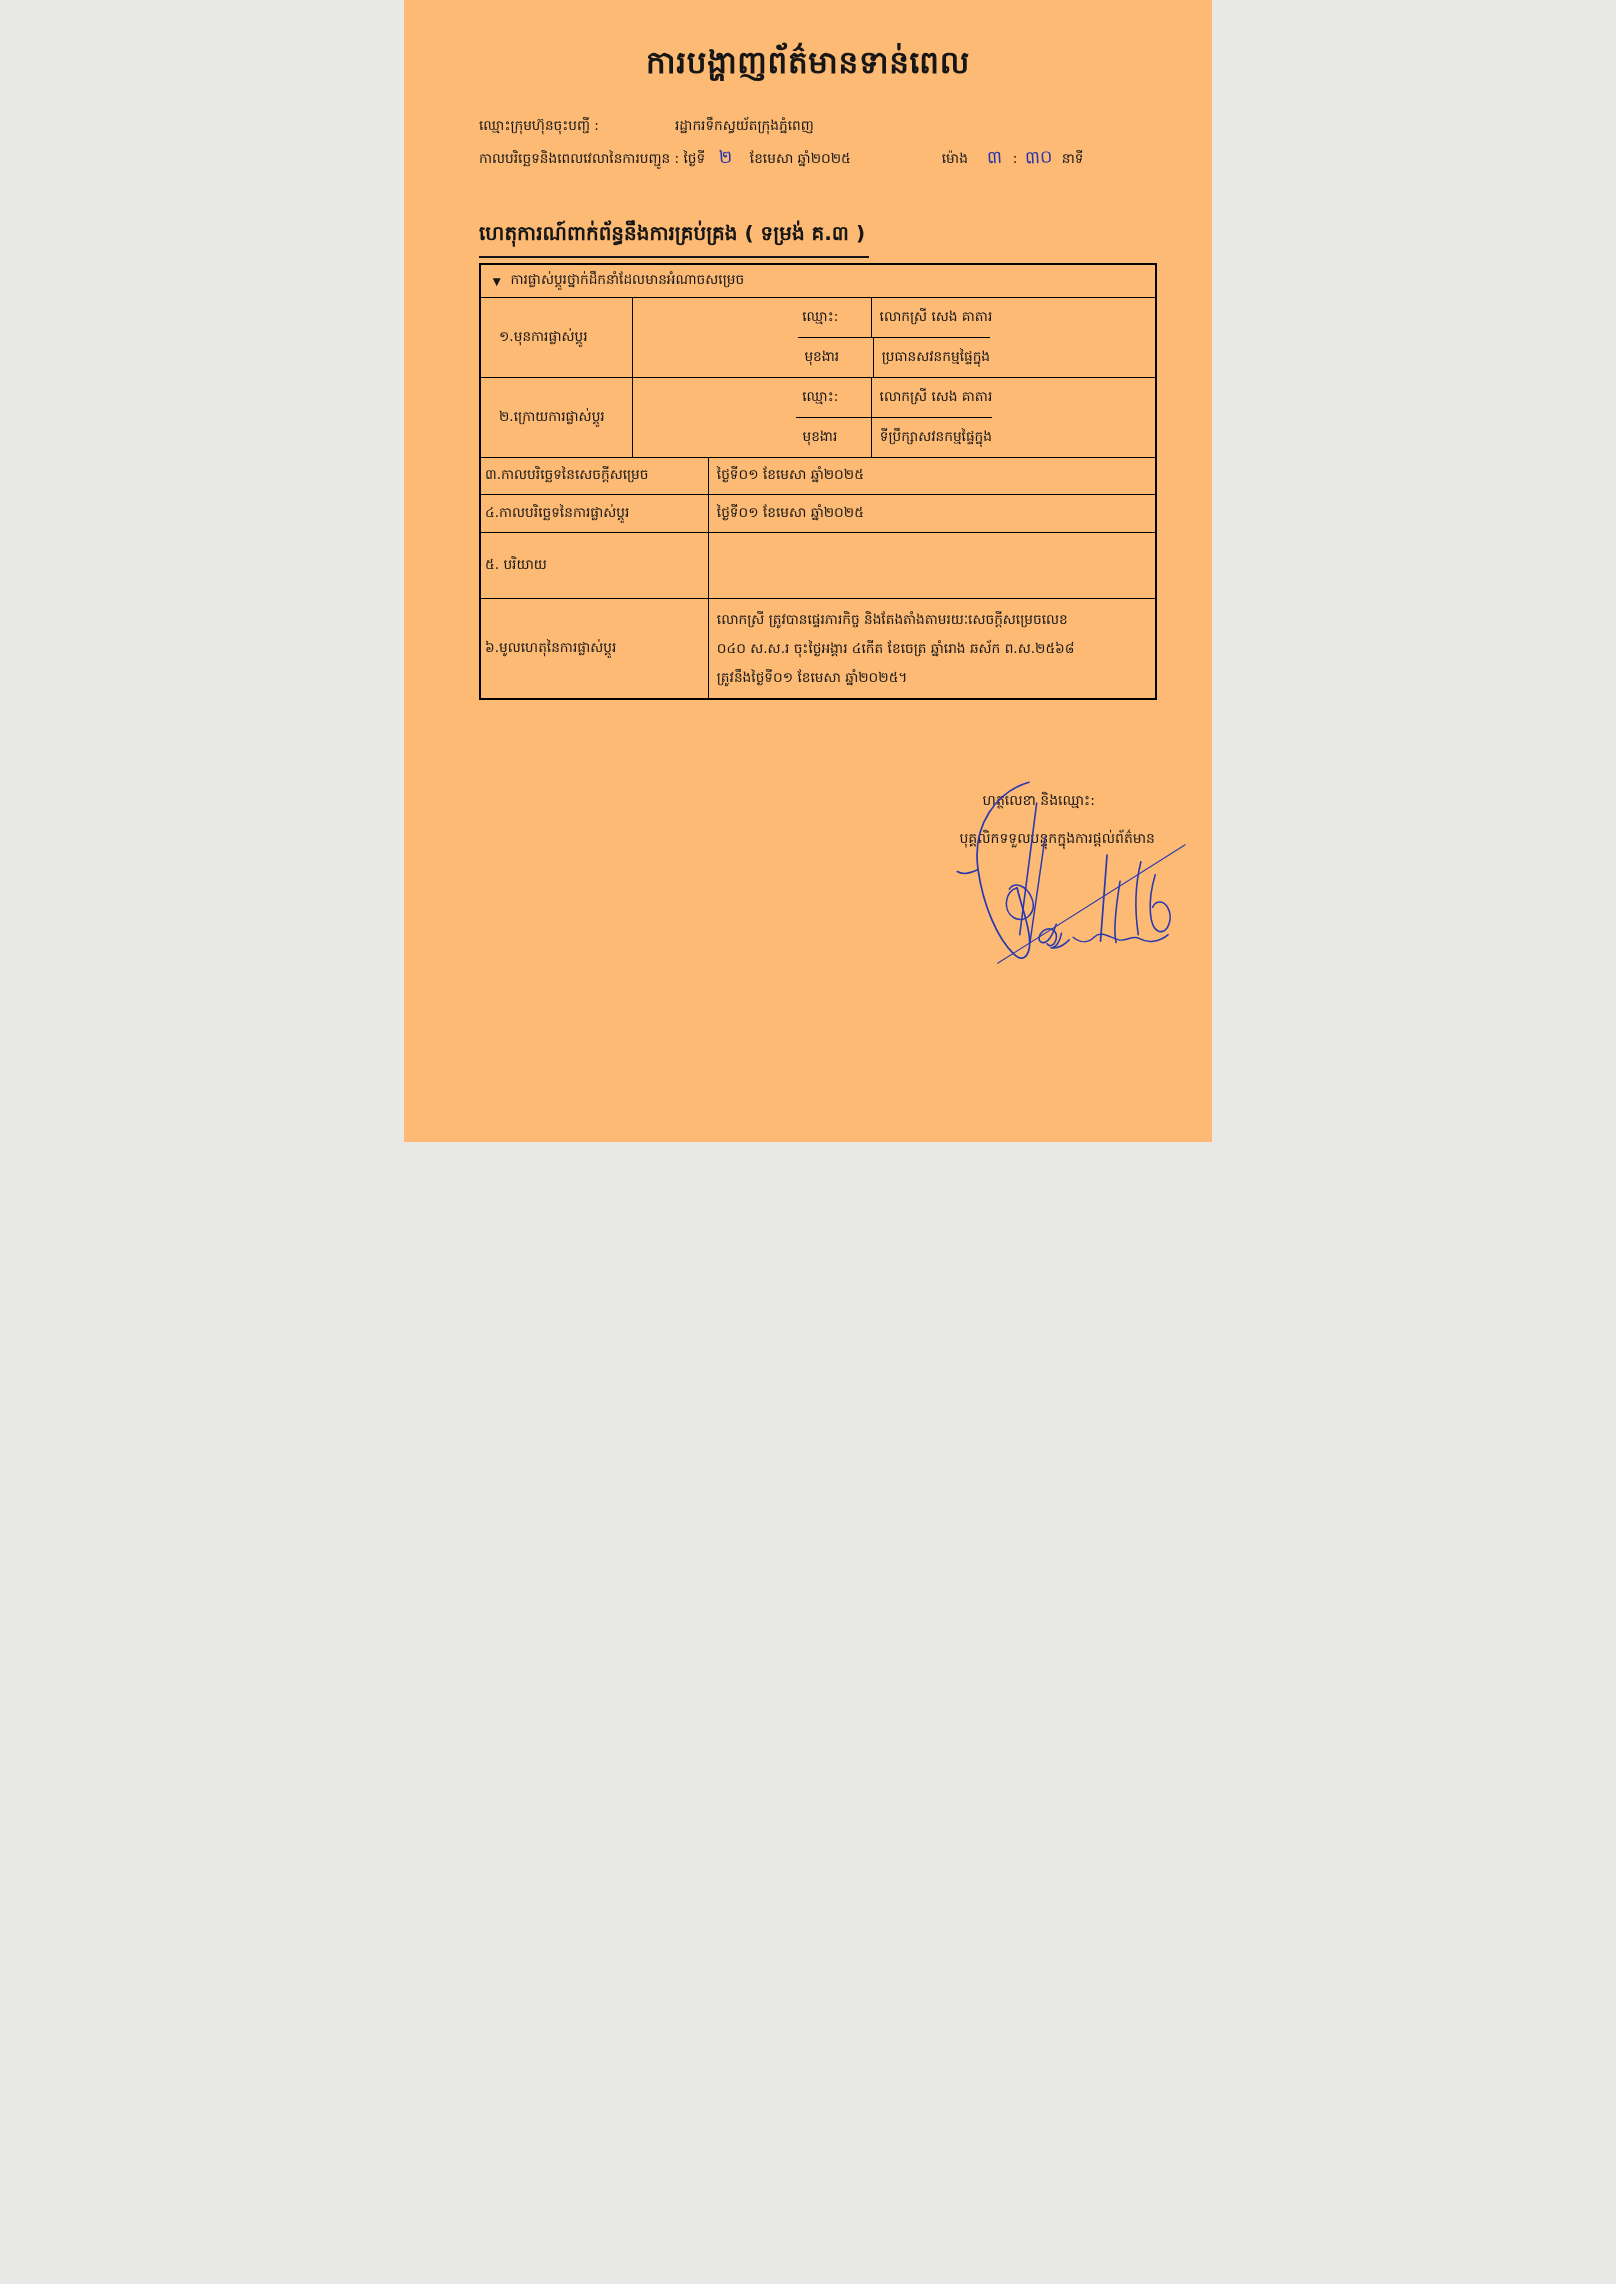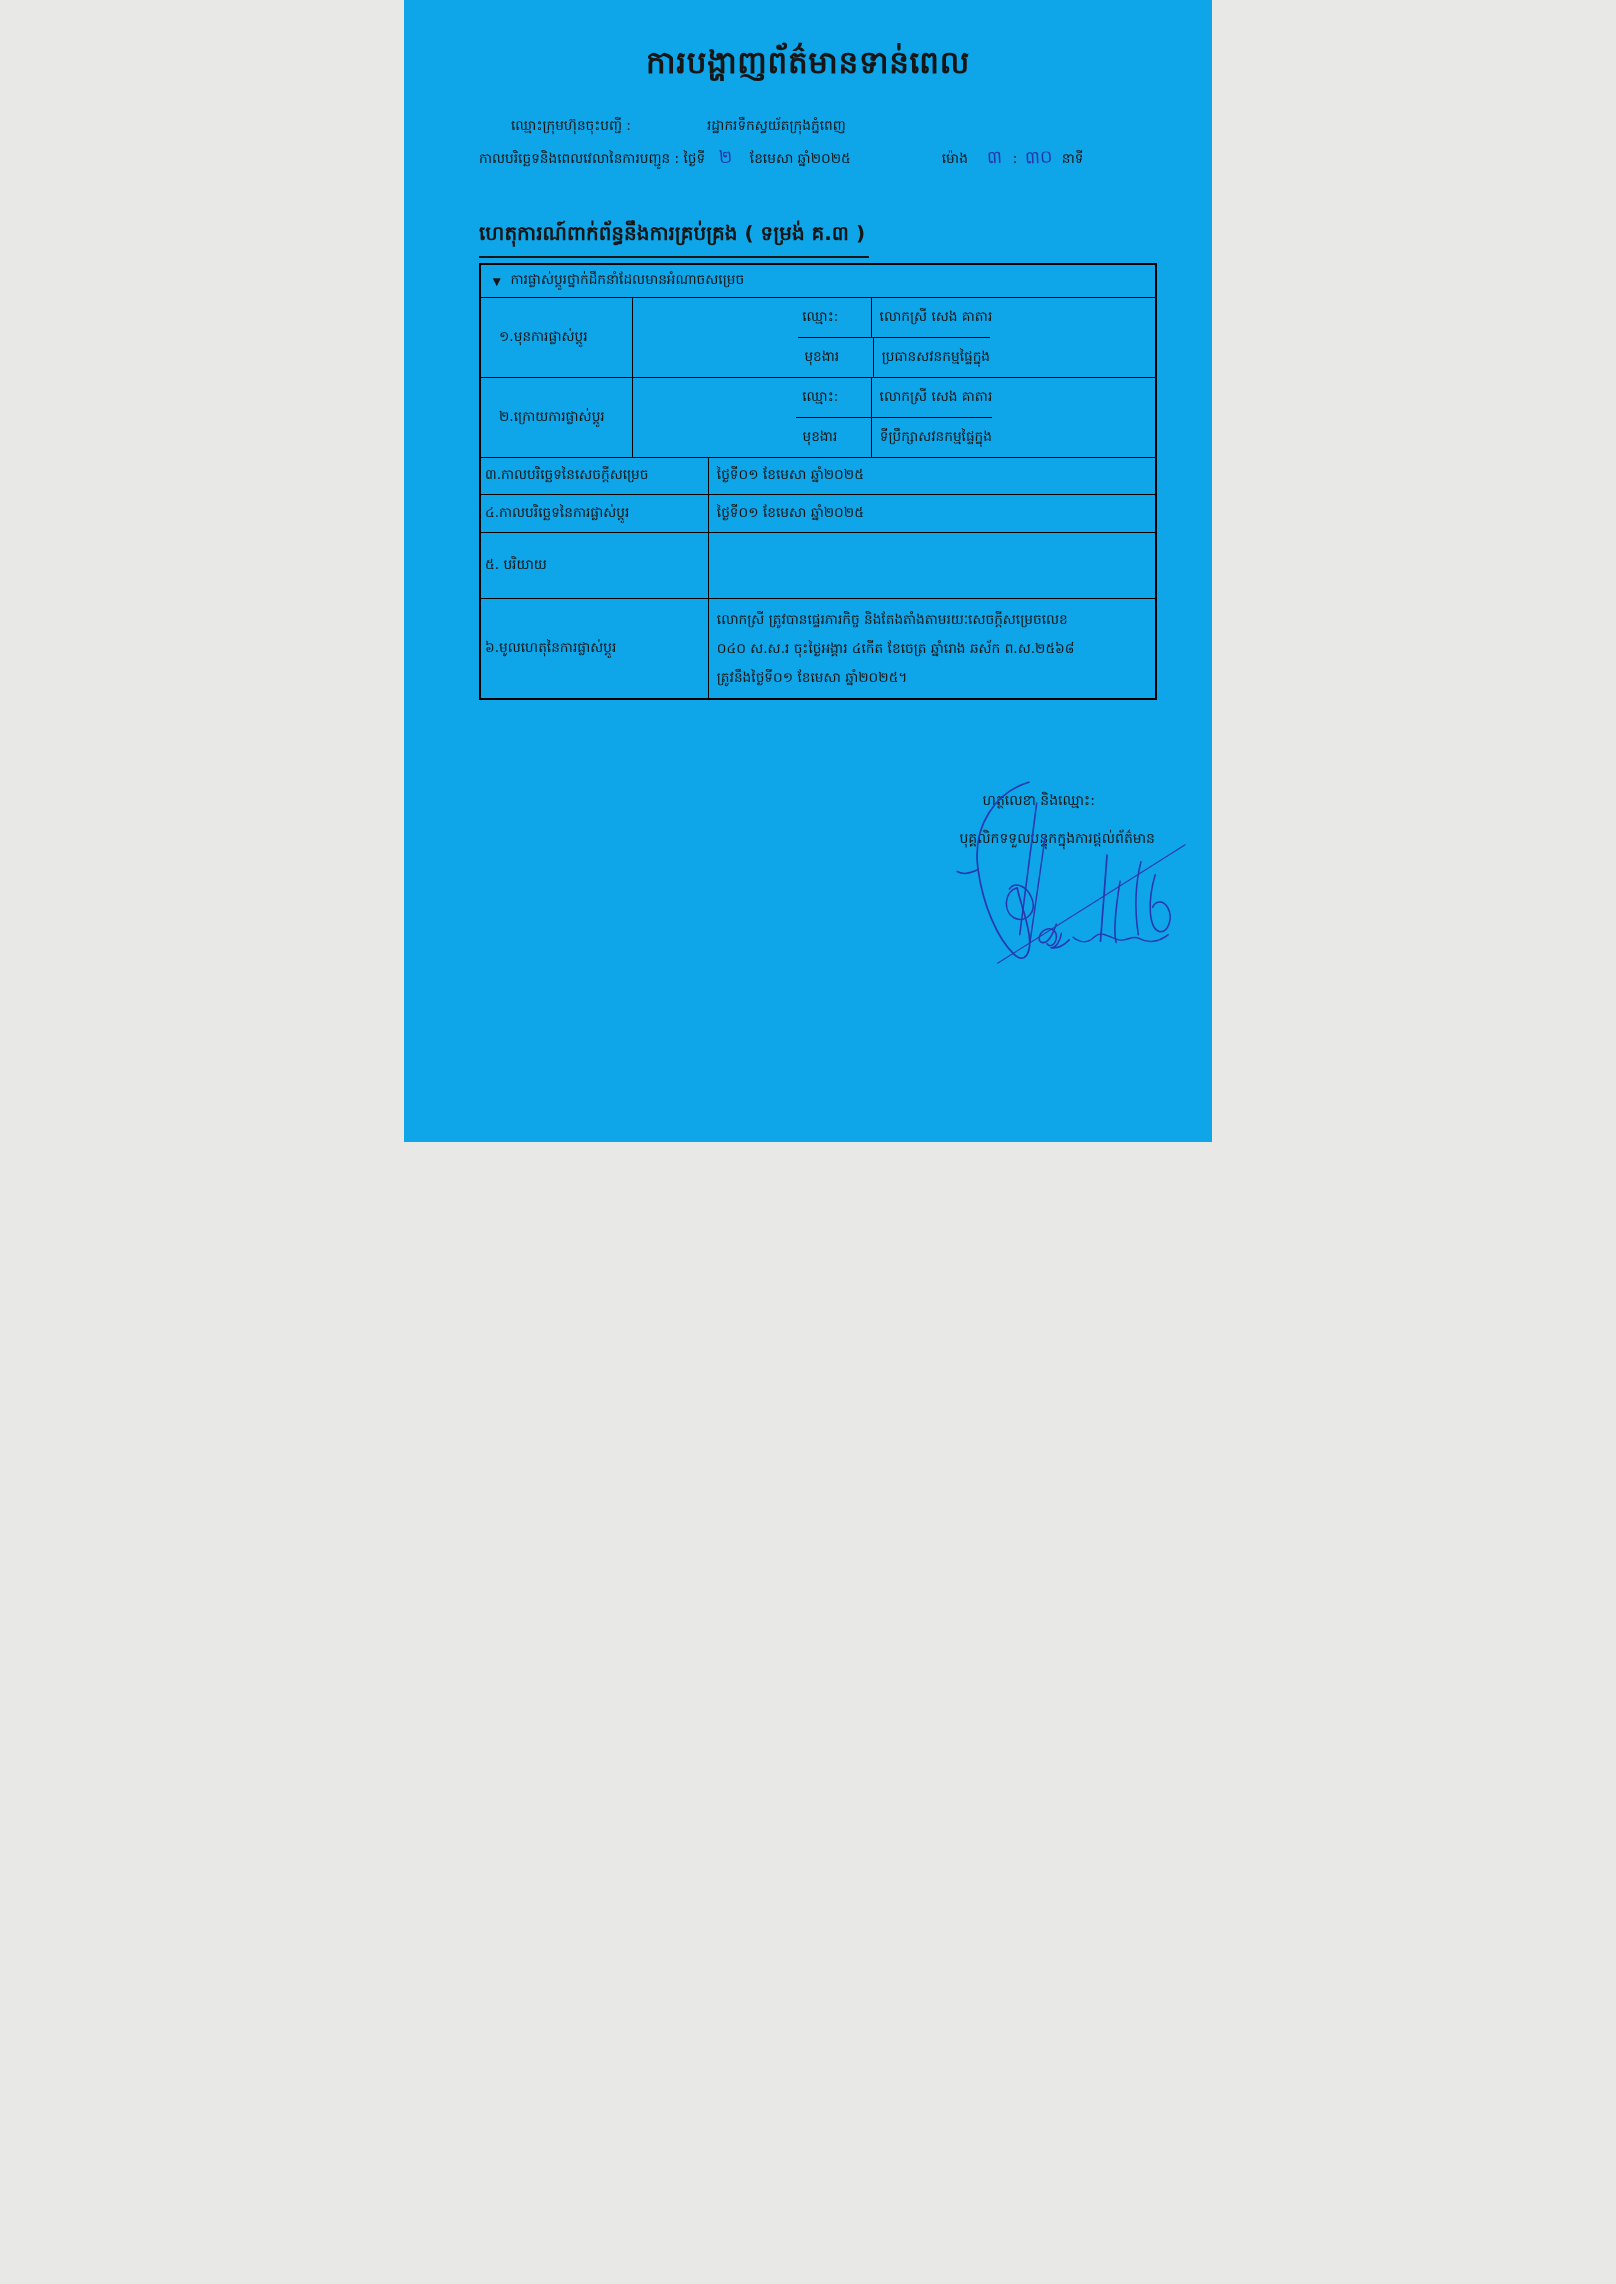--- a/index.html
+++ b/index.html
@@ -1,28 +1,28 @@
 <!DOCTYPE html>
 <html style="font-size:10.4px"><head>
 <meta charset="utf-8">
 <style>
   * { margin:0; padding:0; box-sizing:border-box; }
   html,body { background:#e8e8e6; }
   .page {
     position:relative; width:808px; height:1142px; margin:0 auto;
-    background:#0ea5e9; color:#161616;
+    background:#fdba74; color:#161616;
     font-family:"DejaVu Sans", sans-serif;
     overflow:hidden;
   }
   .doc-title {
     position:absolute; top:43px; left:0; right:0;
     text-align:center; font-size:31px; font-weight:700; letter-spacing:0.7px;
   }
   .info { position:absolute; left:75px; top:117px; font-size:13.7px; width:671px; }
-  .info-line { display:flex; align-items:baseline; height:29px;margin-left:32px; }
+  .info-line { display:flex; align-items:baseline; height:29px; }
   .info-label { width:196px; flex:0 0 196px; }
   .hand {
     color:#2535ad; font-size:17.6px; font-weight:400;
     transform:rotate(-3deg); display:inline-block;
   }
   .dt-line { display:flex; align-items:baseline; height:29px; }
   .section-heading {
     position:absolute; left:75px; top:220px;
     font-size:20px; font-weight:700;
     border-bottom:2px solid #161616; padding:0 3.9px 5.9px 0;

